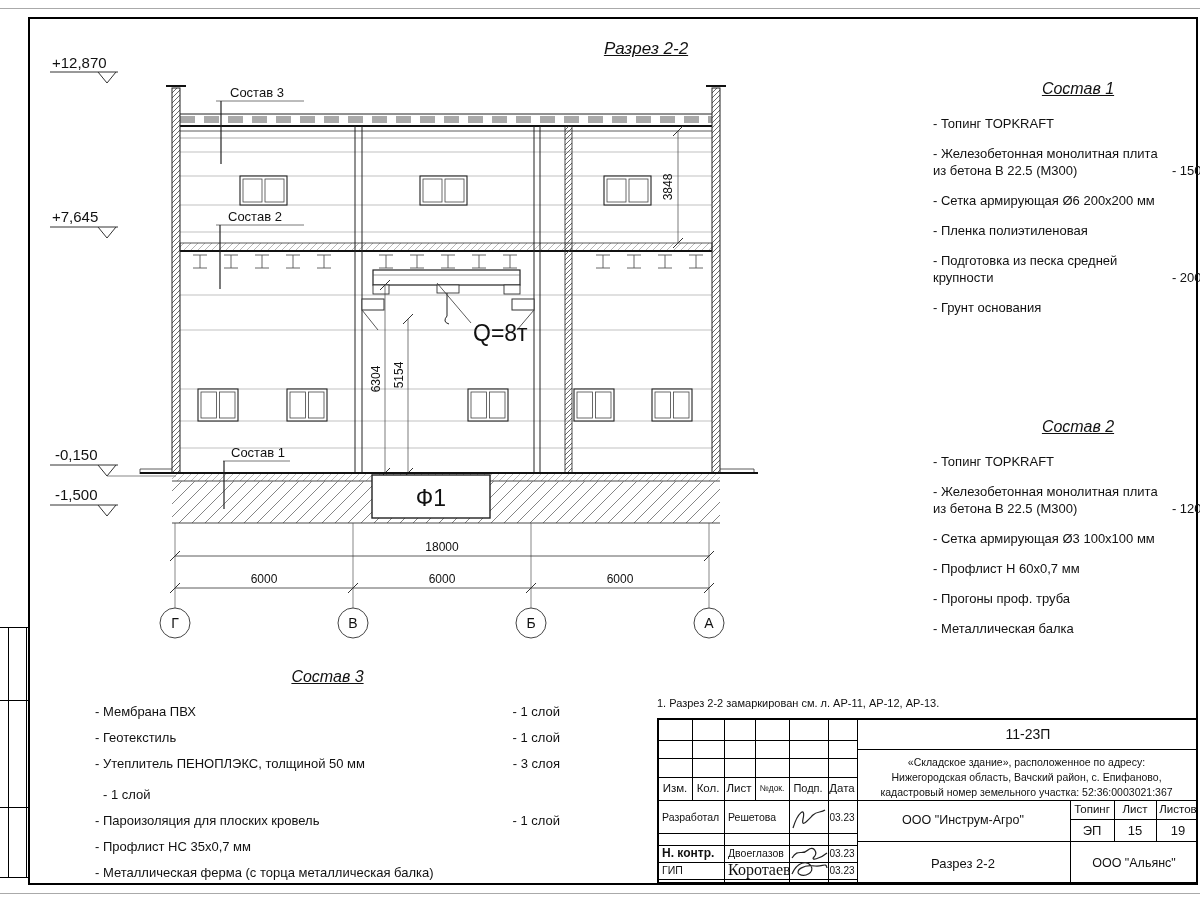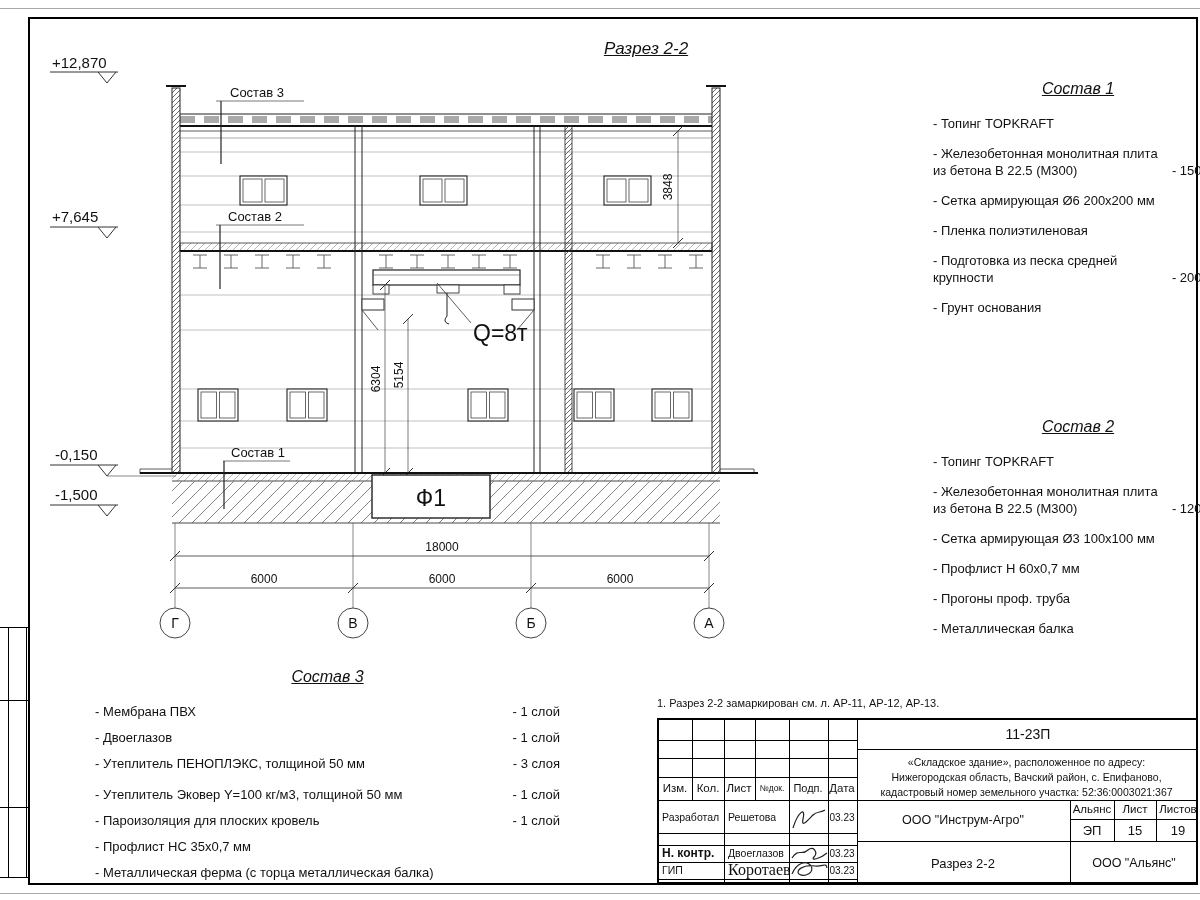--- a/index.html
+++ b/index.html
@@ -310,29 +310,28 @@
     </div>
 </div>
 
 <div class="sostav-block" style="left:95px;top:668px;width:465px;">
   <div class="sostav-title">Состав 3</div>
   <div class="li" style="margin-bottom:9px;">
       <span class="t">- Мембрана ПВХ</span>
       <span class="v">- 1 слой</span>
     </div>
   <div class="li" style="margin-bottom:9px;">
-      <span class="t">- Двоеглазов</span>
+      <span class="t">- Геотекстиль</span>
       <span class="v">- 1 слой</span>
     </div>
   <div class="li" style="margin-bottom:14px;">
       <span class="t">- Утеплитель ПЕНОПЛЭКС, толщиной 50 мм</span>
       <span class="v">- 3 слоя</span>
     </div>
   <div class="li" style="margin-bottom:9px;">
-      <span class="t">- Утеплитель Эковер Y=100 кг/м3, толщиной 50 мм</span>
       <span class="v">- 1 слой</span>
     </div>
   <div class="li" style="margin-bottom:9px;">
       <span class="t">- Пароизоляция для плоских кровель</span>
       <span class="v">- 1 слой</span>
     </div>
   <div class="li" style="margin-bottom:9px;">
       <span class="t">- Профлист НС 35x0,7 мм</span>
       <span class="v"></span>
     </div>
@@ -393,21 +392,21 @@
     </g>
   </svg>
 
   <div class="cellc" style="left:369px;top:14px;font-size:14px;">11-23П</div>
   <div class="abs" style="left:198px;top:29px;width:339px;height:51px;display:flex;flex-direction:column;justify-content:flex-end;align-items:center;font-size:10.5px;line-height:15px;text-align:center;">
     <div>«Складское здание», расположенное по адресу:</div>
     <div>Нижегородская область, Вачский район, с. Епифаново,</div>
     <div>кадастровый номер земельного участка: 52:36:0003021:367</div>
   </div>
   <div class="cellc" style="left:304px;top:100px;font-size:12.5px;">ООО "Инструм-Агро"</div>
-  <div class="cellc" style="left:433px;top:89px;font-size:11.5px;">Альянс</div>
+  <div class="cellc" style="left:433px;top:89px;font-size:11.5px;">Топинг</div>
   <div class="cellc" style="left:476px;top:89px;font-size:11.5px;">Лист</div>
   <div class="cellc" style="left:519px;top:89px;font-size:11.5px;">Листов</div>
   <div class="cellc" style="left:433px;top:110px;font-size:13px;">ЭП</div>
   <div class="cellc" style="left:476px;top:110px;font-size:13px;">15</div>
   <div class="cellc" style="left:519px;top:110px;font-size:13px;">19</div>
   <div class="cellc" style="left:304px;top:143px;font-size:13px;">Разрез 2-2</div>
   <div class="cellc" style="left:475px;top:143px;font-size:12.5px;">ООО "Альянс"</div>
 </div>
 
 </body></html>

